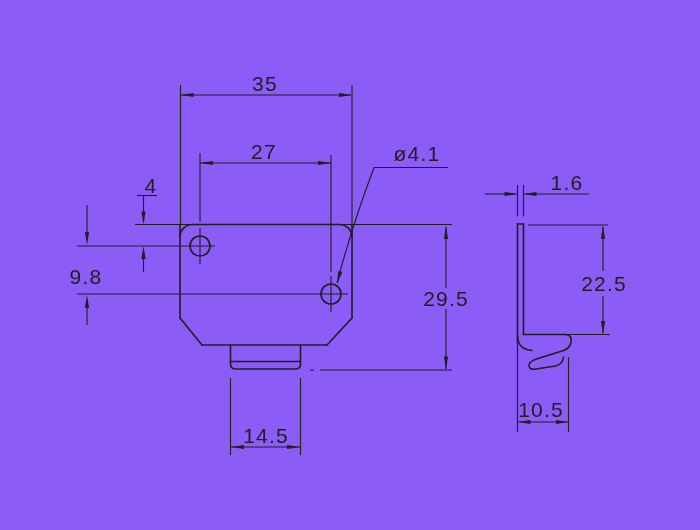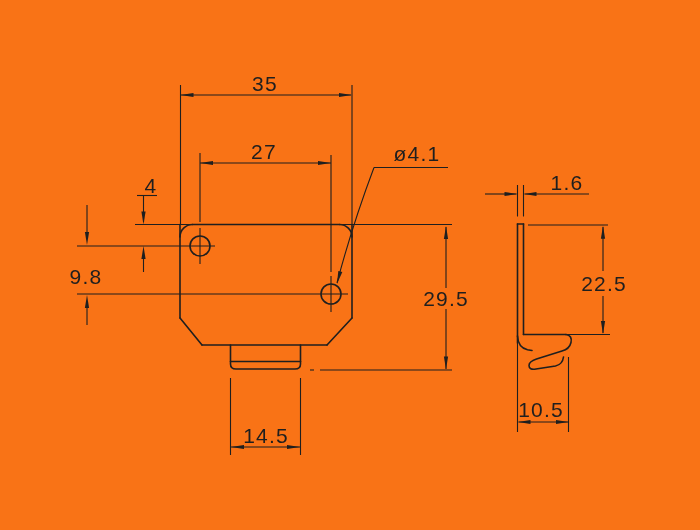--- a/index.html
+++ b/index.html
@@ -1,16 +1,16 @@
 <!DOCTYPE html>
 <html><head>
 <meta charset="utf-8">
 <style>
   html,body{margin:0;padding:0;background:#ffffff;}
-  .sheet{position:relative;width:700px;height:530px;background:#f97316;overflow:hidden;}
+  .sheet{position:relative;width:700px;height:530px;background:#8b5cf6;overflow:hidden;}
   svg{position:absolute;left:0;top:0;}
   .ol{stroke:#1f1f1f;stroke-width:1.6;fill:none;stroke-linecap:round;stroke-linejoin:round;}
   .dl{stroke:#1f1f1f;stroke-width:1.1;fill:none;stroke-linecap:butt;}
   .ah{fill:#1f1f1f;stroke:none;}
   text{font-family:"Liberation Sans",sans-serif;font-size:21px;fill:#1f1f1f;letter-spacing:1.2px;}
   .mid{text-anchor:middle;}
 </style>
 </head>
 <body>
 

